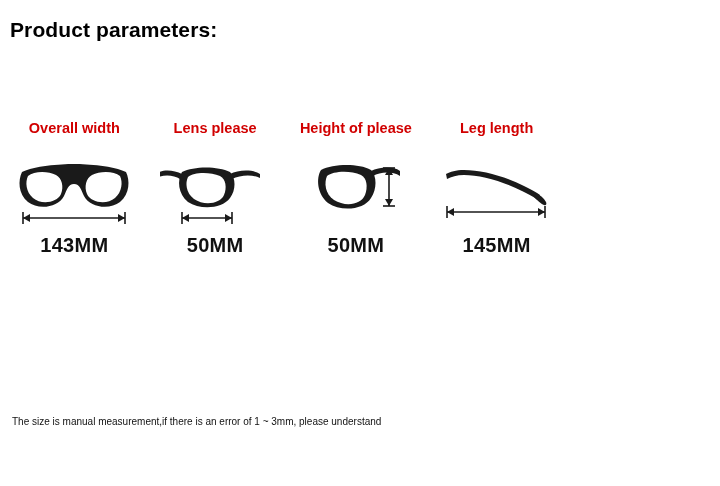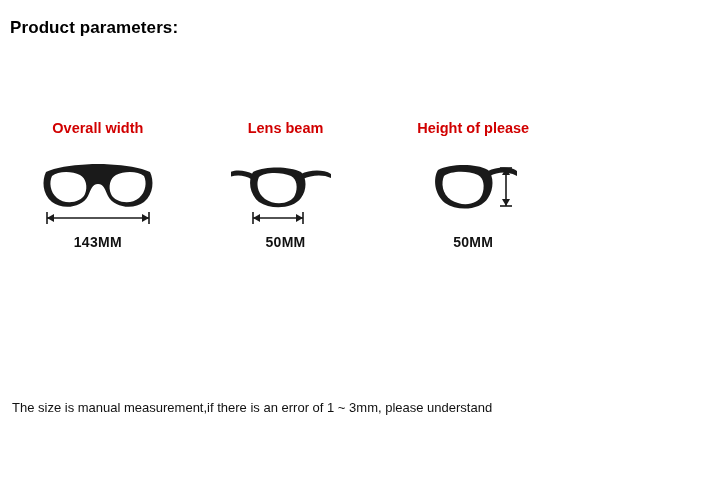--- a/index.html
+++ b/index.html
@@ -17,21 +17,21 @@
   }
   .page {
     position: relative;
     width: 720px;
     height: 486px;
   }
   .title {
     position: absolute;
     left: 10px;
     top: 18px;
-    font-size: 17px;
+    font-size: 21px;
     font-weight: bold;
     letter-spacing: 0.1px;
     color: #000;
   }
   .specs {
     position: absolute;
     left: 0;
     top: 120px;
     width: 571px;
     display: flex;
@@ -56,30 +56,30 @@
   }
   .spec-figure {
     margin-top: 14px;
     height: 78px;
     display: flex;
     align-items: center;
     justify-content: center;
   }
   .spec-value {
     margin-top: 6px;
-    font-size: 14px;
+    font-size: 20px;
     font-weight: bold;
     color: #111;
     letter-spacing: 0.3px;
   }
   .footnote {
     position: absolute;
     left: 12px;
-    top: 400px;
-    font-size: 13px;
+    top: 416px;
+    font-size: 10px;
     color: #111;
     white-space: nowrap;
   }
   svg { display: block; }
 </style>
 </head>
 <body>
 
 <div class="page">
 
@@ -102,21 +102,21 @@
             <path d="M111 68 l-7 -4 l0 8 z" fill="#1a1a1a" stroke="none"></path>
             <line x1="9" y1="62" x2="9" y2="74"></line>
             <line x1="111" y1="62" x2="111" y2="74"></line>
           </g>
         </svg>
       </div>
       <div class="spec-value">143MM</div>
     </div>
 
     <div class="spec">
-      <div class="spec-label">Lens beam</div>
+      <div class="spec-label">Lens please</div>
       <div class="spec-figure">
         <svg width="110" height="78" viewBox="0 0 110 78">
           <g fill="#1a1a1a">
             <path d="M22 22 C17 30 18 44 28 52 C40 60 62 59 70 48 C76 40 76 28 70 22 C58 16 34 16 22 22 Z"></path>
             <path d="M28 27 C25 33 26 43 34 49 C44 56 60 54 64 45 C67 38 66 29 60 26 C50 22 34 22 28 27 Z" fill="#ffffff"></path>
             <path d="M70 24 C78 20 92 19 100 24 L100 28 C92 24 80 25 72 29 Z"></path>
             <path d="M22 24 C14 20 2 19 -4 24 L-4 28 C4 24 14 25 20 29 Z"></path>
           </g>
           <g>
             <line x1="22" y1="68" x2="72" y2="68" stroke="#1a1a1a" stroke-width="1.6"></line>
@@ -145,18 +145,37 @@
             <path d="M88 56 l-4 -7 l8 0 z" fill="#1a1a1a"></path>
             <line x1="82" y1="18" x2="94" y2="18" stroke="#1a1a1a" stroke-width="1.6"></line>
             <line x1="82" y1="56" x2="94" y2="56" stroke="#1a1a1a" stroke-width="1.6"></line>
           </g>
         </svg>
       </div>
       <div class="spec-value">50MM</div>
     </div>
 
 
+    <div class="spec">
+      <div class="spec-label">Leg length</div>
+      <div class="spec-figure">
+        <svg width="110" height="78" viewBox="0 0 110 78">
+          <g fill="#1a1a1a">
+            <path d="M4 24 C8 22 14 20 22 20 C40 20 62 26 82 36 C88 39 94 42 98 45 L96 50 C92 47 86 44 80 41 C60 31 38 25 22 25 C15 25 9 27 5 29 Z"></path>
+            <path d="M94 43 C98 45 102 48 104 52 C105 54 104 56 102 55 C99 54 95 50 92 47 Z"></path>
+          </g>
+          <g>
+            <line x1="5" y1="62" x2="103" y2="62" stroke="#1a1a1a" stroke-width="1.6"></line>
+            <path d="M5 62 l7 -4 l0 8 z" fill="#1a1a1a"></path>
+            <path d="M103 62 l-7 -4 l0 8 z" fill="#1a1a1a"></path>
+            <line x1="5" y1="56" x2="5" y2="68" stroke="#1a1a1a" stroke-width="1.6"></line>
+            <line x1="103" y1="56" x2="103" y2="68" stroke="#1a1a1a" stroke-width="1.6"></line>
+          </g>
+        </svg>
+      </div>
+      <div class="spec-value">145MM</div>
+    </div>
 
   </div>
 
   <div class="footnote">The size is manual measurement,if there is an error of 1 ~ 3mm, please understand</div>
 
 </div>
 
 </body></html>

